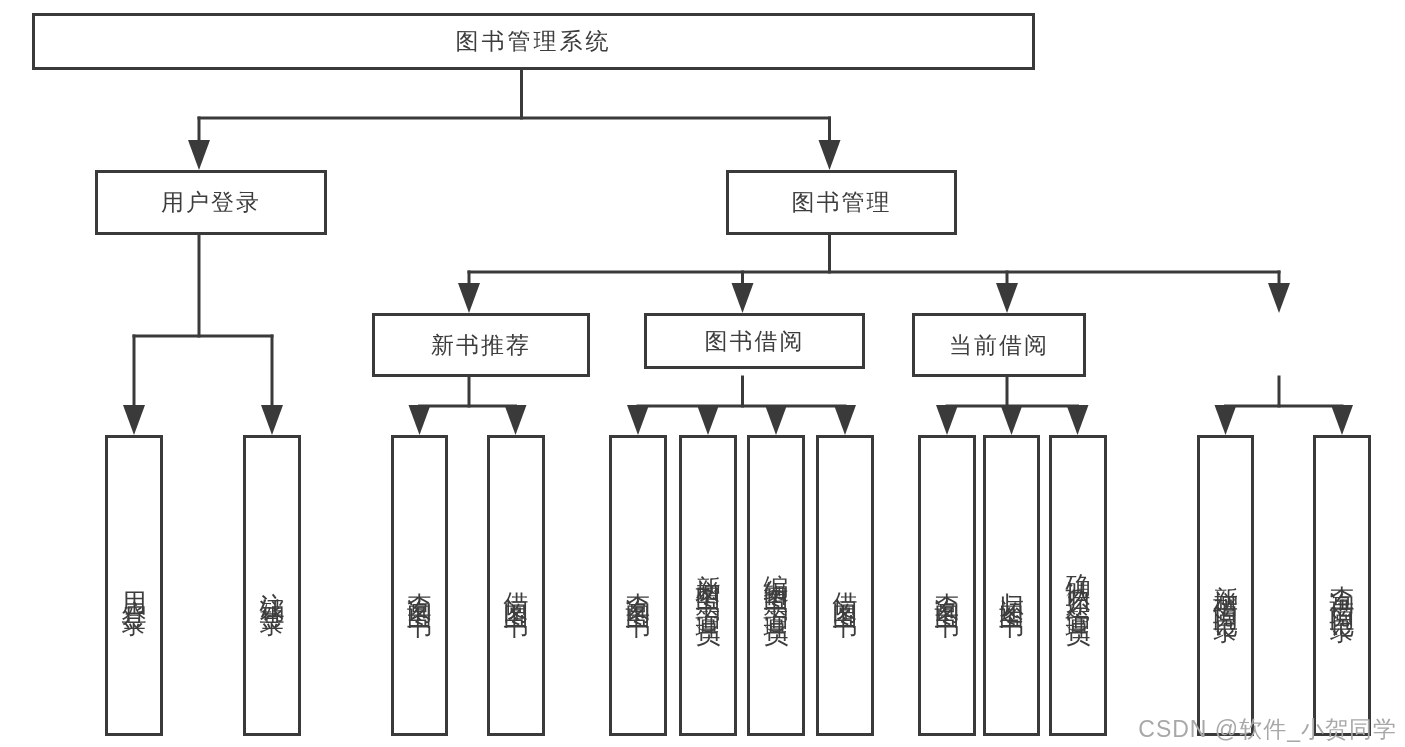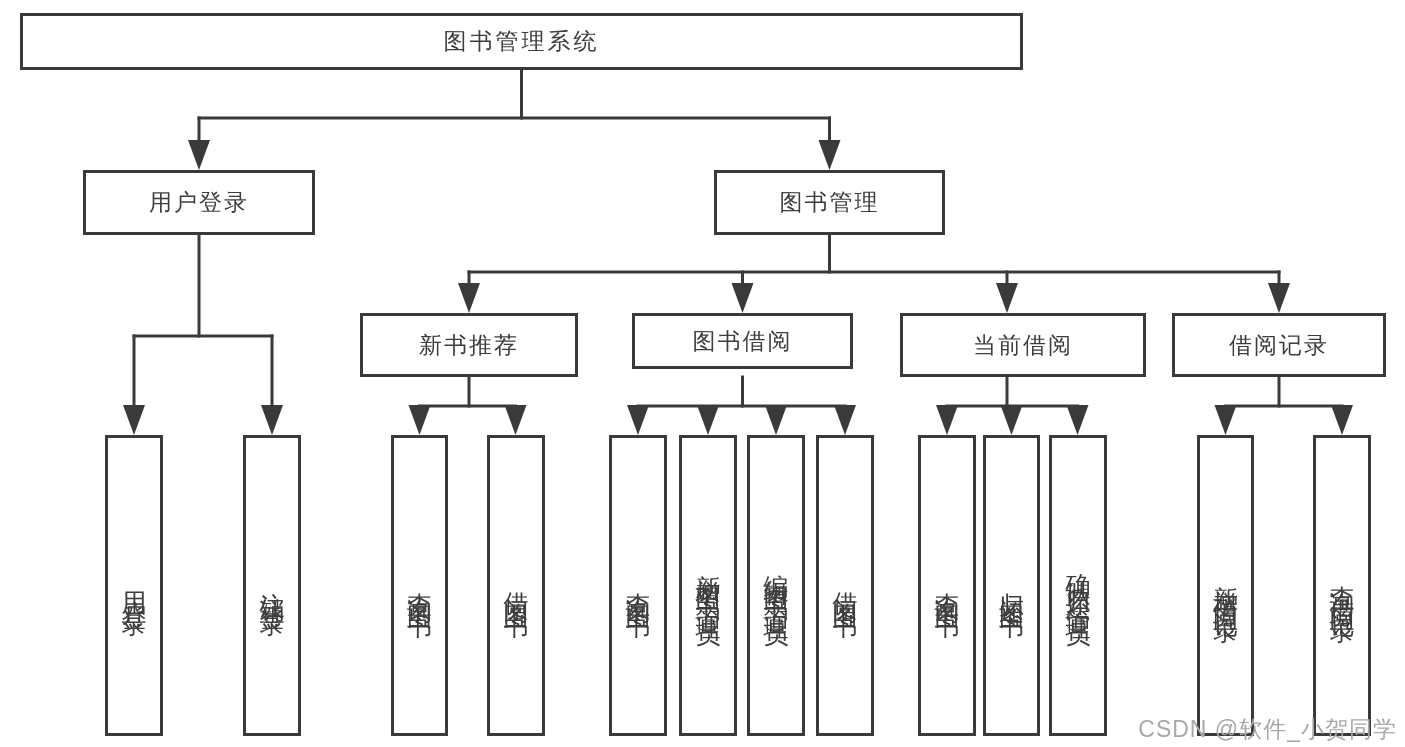--- a/index.html
+++ b/index.html
@@ -25,20 +25,21 @@
     color: #3d3d3d;
     display: flex;
     align-items: center;
     justify-content: center;
     text-align: center;
     line-height: 1;
   }
   .node.h {
     font-size: 23px;
     letter-spacing: 2px;
+    margin-left: 12px;
   }
   .node.root {
     font-size: 23px;
     letter-spacing: 3px;
   }
   .node.v {
     writing-mode: vertical-rl;
     text-orientation: mixed;
     font-size: 25px;
     letter-spacing: 7px;
@@ -123,22 +124,21 @@
     </g>
   </svg>
 
   <div class="node h root" style="left:20px; top:13px; width:1003px; height:57px;">图书管理系统</div>
 
   <div class="node h" style="left:83px; top:170px; width:232px; height:65px;">用户登录</div>
   <div class="node h" style="left:714px; top:170px; width:231px; height:65px;">图书管理</div>
 
   <div class="node h" style="left:360px; top:313px; width:218px; height:64px;">新书推荐</div>
   <div class="node h" style="left:632px; top:313px; width:221px; height:56px;">图书借阅</div>
-  <div class="node h" style="left:900px; top:313px; width:246px; height:64px;">当前借阅</div>
-  <div class="node h" style="left:1172px; top:313px; width:214px; height:64px;">借阅记录</div>
+  <div class="node h" style="left:900px; top:313px; width:174px; height:64px;">当前借阅</div>
 
   <div class="node v" style="left:105px; top:435px; width:58px; height:301px;">用户登录</div>
   <div class="node v" style="left:243px; top:435px; width:58px; height:301px;">注销登录</div>
 
   <div class="node v" style="left:391px; top:435px; width:57px; height:301px;">查询图书</div>
   <div class="node v" style="left:487px; top:435px; width:58px; height:301px;">借阅图书</div>
 
   <div class="node v" style="left:609px; top:435px; width:58px; height:301px;">查询图书</div>
   <div class="node v" style="left:679px; top:435px; width:58px; height:301px;">新增图书（管理员）</div>
   <div class="node v" style="left:747px; top:435px; width:58px; height:301px;">编辑图书（管理员）</div>

